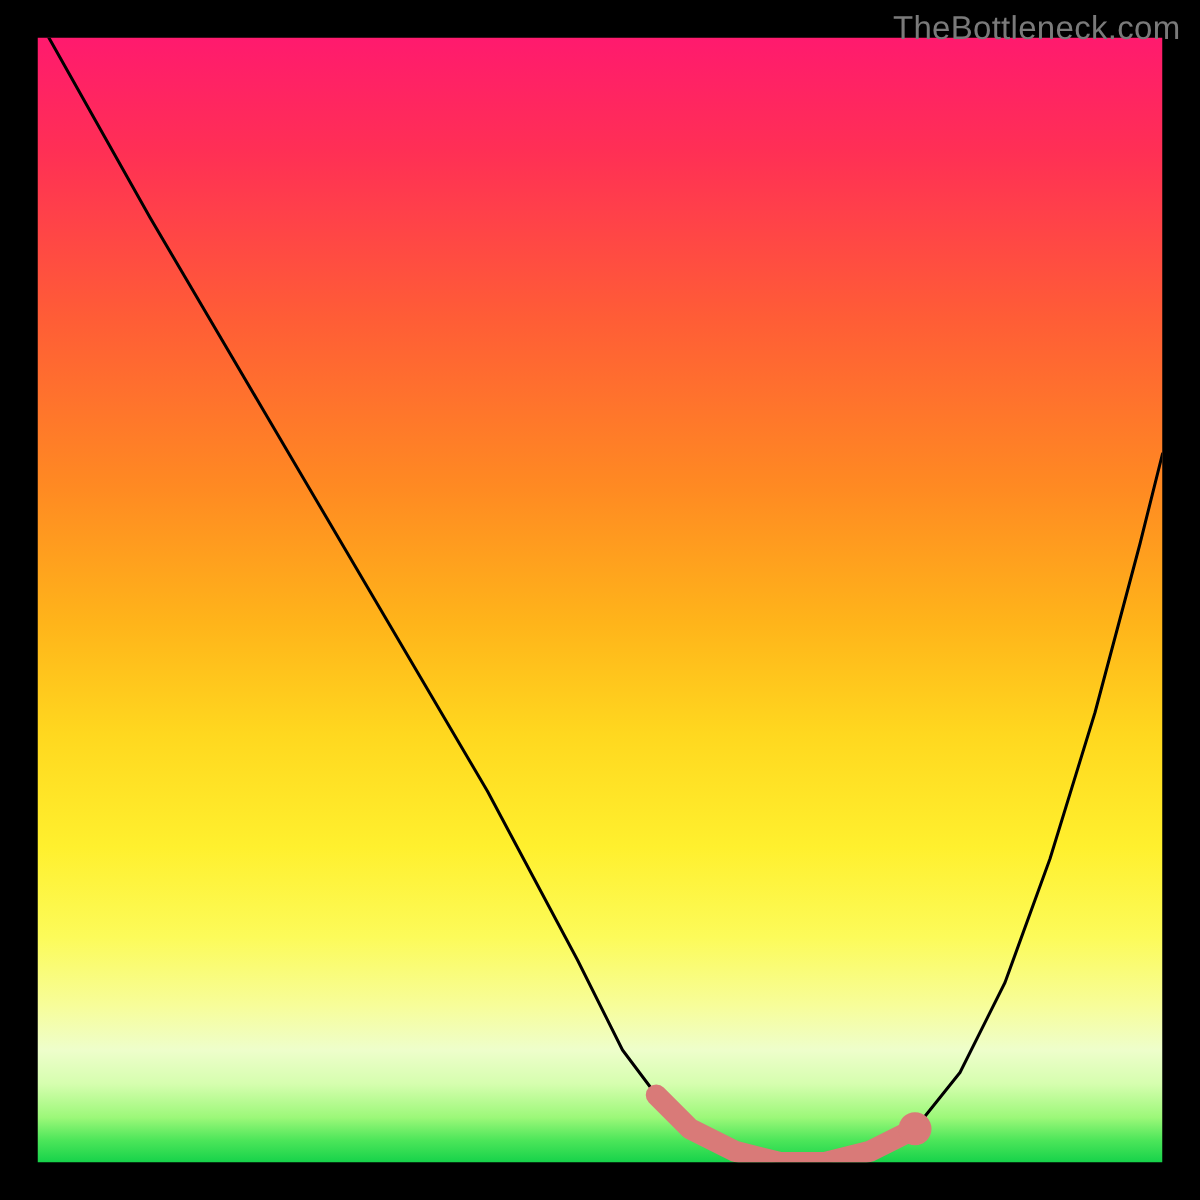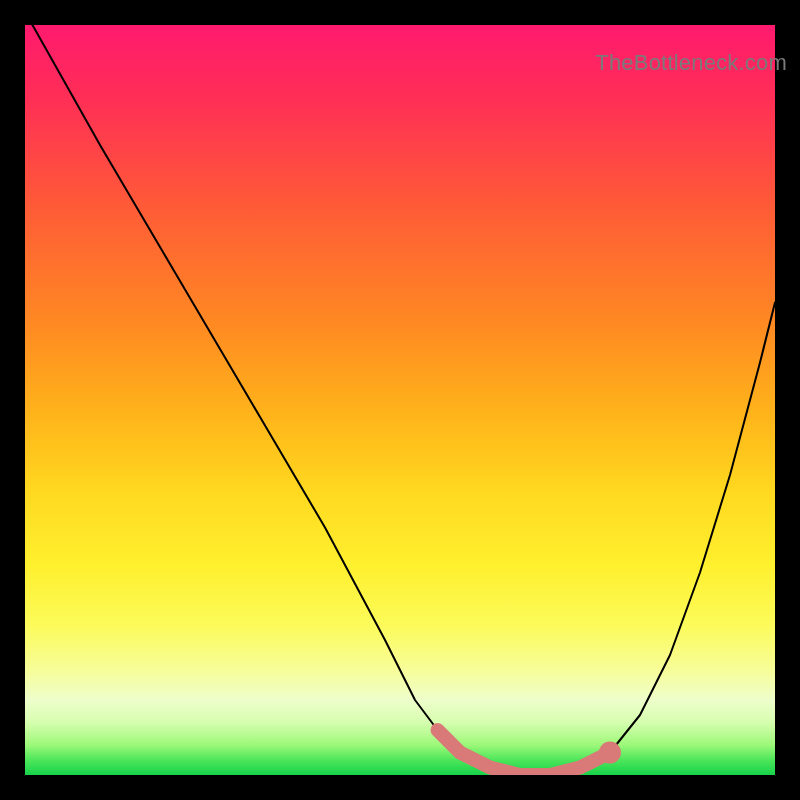--- a/index.html
+++ b/index.html
@@ -73,21 +73,20 @@
   }
   .watermark {
     position: absolute;
     top: 6px;
     right: 13px;
     font-size: 22px;
     font-weight: 500;
     color: #7a7a7a;
     letter-spacing: 0.2px;
     user-select: none;
-    margin-top: 44px;
   }
 </style>
 </head>
 <body>
 
 <div class="stage">
   <div class="plot">
     <div class="gradient"></div>
     <svg class="curve-svg" viewBox="0 0 100 100" preserveAspectRatio="none">
       <path id="curve" class="curve-path" d="M1.00 0.00 L10.00 16.00 L20.00 33.00 L30.00 50.00 L40.00 67.00 L48.00 82.00 L52.00 90.00 L55.00 94.00 L58.00 97.00 L62.00 99.00 L66.00 100.00 L70.00 100.00 L74.00 99.00 L78.00 97.00 L82.00 92.00 L86.00 84.00 L90.00 73.00 L94.00 60.00 L98.00 45.00 L100.00 37.00" style="stroke-width: 0.267;"></path>

